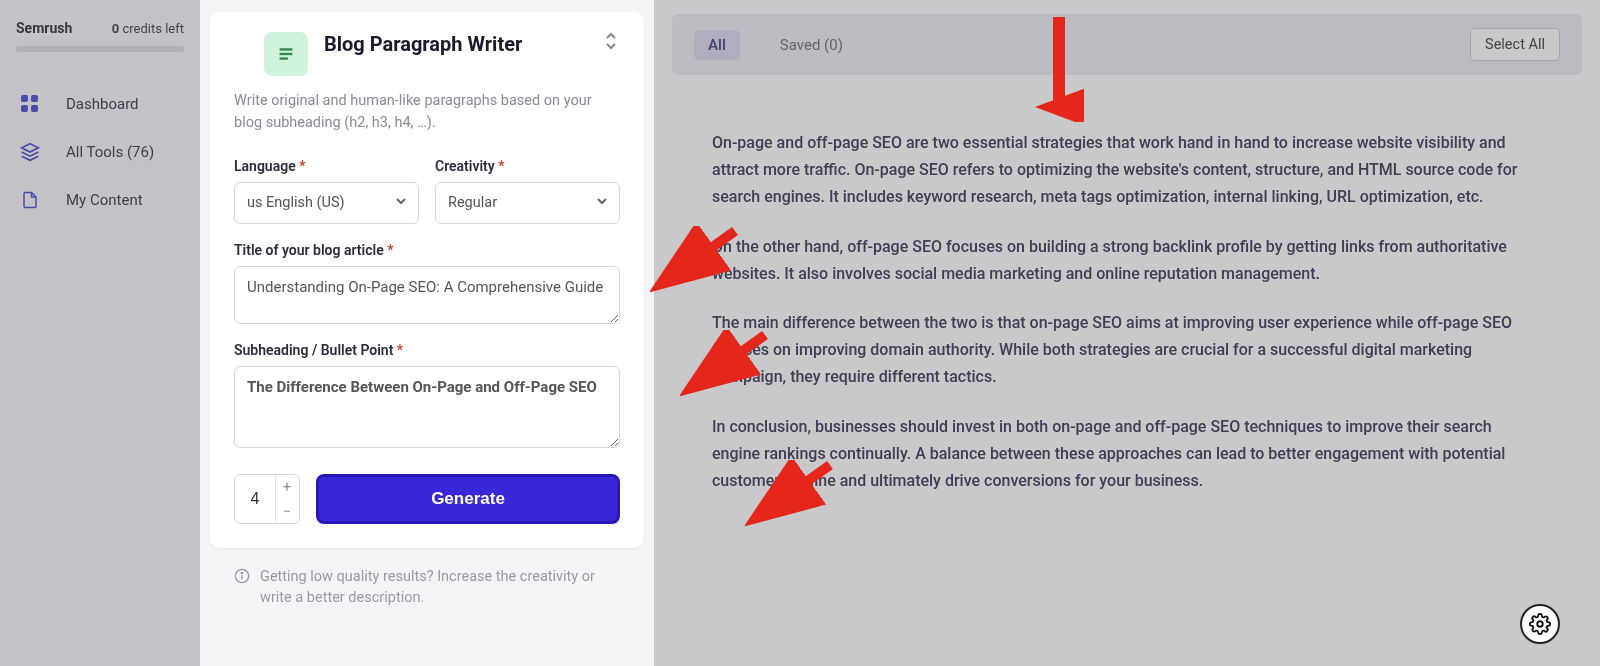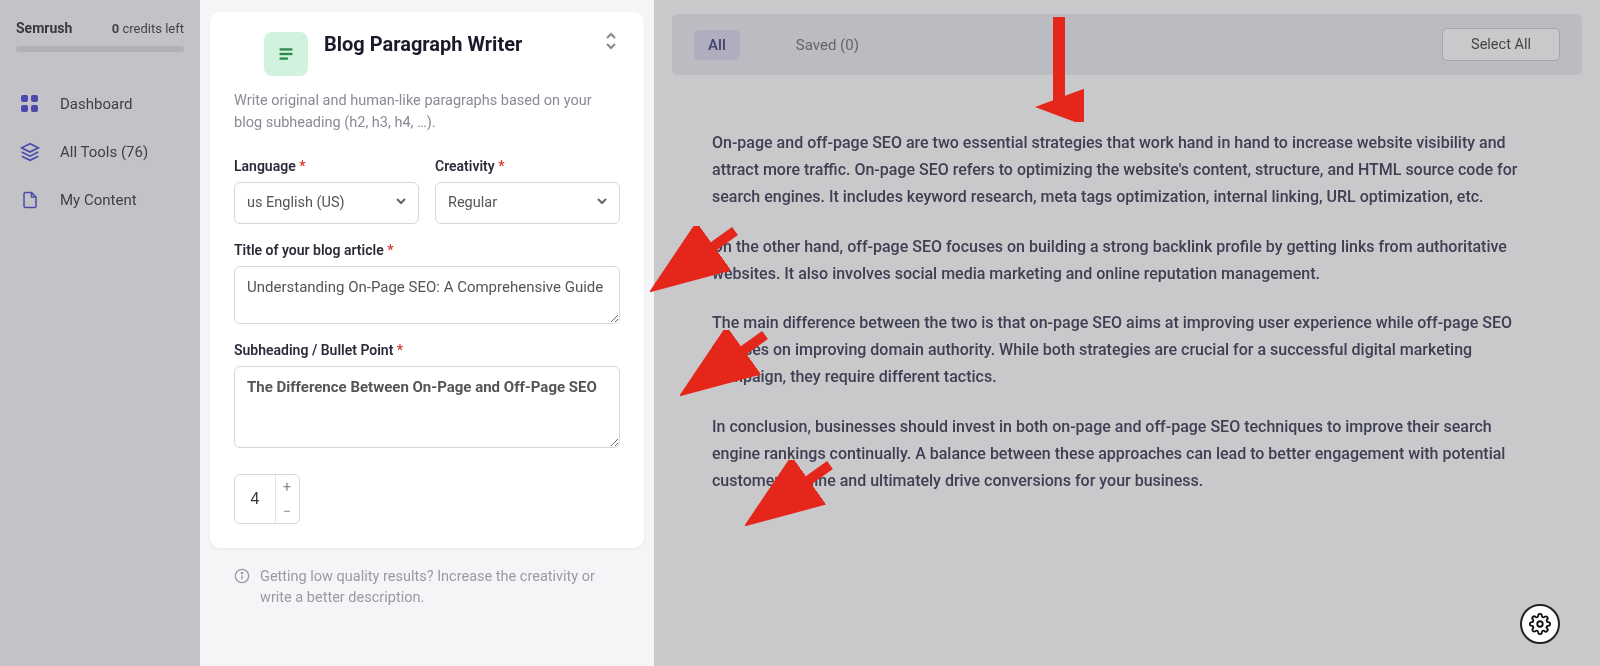--- a/index.html
+++ b/index.html
@@ -8,21 +8,21 @@
   .app { display: flex; width: 100%; height: 100%; position: relative; }
   
   
   .sidebar { width: 200px; background: #f5f5f7; padding: 10px 0; display: flex; flex-direction: column; position: relative; }
   .sb-head { display: flex; justify-content: space-between; align-items: center; padding: 10px 16px 6px; font-size: 14px; }
   .sb-brand { font-weight: 700; color: #222; }
   .sb-credits { font-size: 13px; color: #333; }
   .sb-credits b { font-weight: 700; }
   .sb-progress { height: 6px; margin: 4px 16px 30px; background: #d9d9df; border-radius: 3px; }
   .sb-nav { display: flex; flex-direction: column; gap: 4px; padding: 0 10px; }
-  .sb-item { display: flex; align-items: center; gap: 20px; padding: 12px 10px; border-radius: 6px; font-size: 15px; color: #2b2b3a; cursor: pointer; }
+  .sb-item { display: flex; align-items: center; gap: 26px; padding: 12px 10px; border-radius: 6px; font-size: 15px; color: #2b2b3a; cursor: pointer; }
   .sb-item .ic { width: 20px; height: 20px; display: flex; align-items: center; justify-content: center; color: #3d3dcf; }
   
   
   .panel { width: 454px; background: #f5f5f7; padding: 12px 0 0; position: relative; z-index: 10; display: flex; flex-direction: column; }
   .card { background: #fff; border-radius: 10px; margin: 0 10px; padding: 20px 24px 24px; box-shadow: 0 1px 3px rgba(0,0,0,0.06); }
   .card-head { display: flex; gap: 16px; position: relative; margin-left: 30px; }
   .tool-icon { width: 44px; height: 44px; border-radius: 8px; background: #d1f2dd; display: flex; align-items: center; justify-content: center; color: #2a8a4a; }
   .tool-title { font-size: 20px; font-weight: 700; color: #1a1a2b; flex: 1; }
   .sort-ic { color: #888; width: 16px; }
   .tool-desc { font-size: 14.5px; color: #8a8a96; line-height: 1.5; margin: 14px 0 24px; }
@@ -40,25 +40,25 @@
   .stepper { width: 66px; border: 1px solid #d6d6de; border-radius: 6px; display: flex; align-items: center; position: relative; background: #fff; }
   .stepper input { width: 40px; border: none; text-align: center; font-size: 16px; color: #333; background: transparent; outline: none; }
   .step-btns { display: flex; flex-direction: column; border-left: 1px solid #e2e2e8; }
   .step-btns div { width: 22px; height: 24px; display: flex; align-items: center; justify-content: center; font-size: 14px; color: #888; cursor: pointer; line-height: 1; }
   .gen-btn { flex: 1; background: #3a28d8; border: 3px solid #2918b8; color: #fff; border-radius: 8px; font-size: 17px; font-weight: 600; cursor: pointer; height: 50px; }
   .hint { display: flex; gap: 10px; padding: 18px 34px 0; font-size: 14.5px; color: #9a9aa6; line-height: 1.5; }
   .hint .ic { flex-shrink: 0; margin-top: 2px; }
   
   
   .right { flex: 1; display: flex; flex-direction: column; position: relative; }
-  .toolbar { background: #eceaf0; padding: 14px 22px; display: flex; align-items: center; gap: 26px; border-radius: 6px; margin: 14px 18px 0; }
+  .toolbar { background: #eceaf0; padding: 14px 22px; display: flex; align-items: center; gap: 10px; border-radius: 6px; margin: 14px 18px 0; }
   .tb-all { background: #d7d5ea; color: #3a3a78; font-weight: 600; padding: 6px 14px; border-radius: 5px; font-size: 15px; cursor: pointer; }
   .tb-saved { color: #666; font-size: 15px; cursor: pointer; margin-left: 30px; }
   .tb-spacer { flex: 1; }
-  .tb-select { border: 1px solid #c8c8d0; background: #fff; padding: 7px 28px; border-radius: 5px; font-size: 14.5px; color: #333; cursor: pointer; }
+  .tb-select { border: 1px solid #c8c8d0; background: #fff; padding: 7px 14px; border-radius: 5px; font-size: 14.5px; color: #333; cursor: pointer; }
   .result { background: #fff; margin: 20px 18px 0; border-radius: 6px; padding: 34px 40px; font-size: 16px; line-height: 1.7; color: #2b2b45; font-weight: 500; overflow: auto; height: 560px; }
   .result p { margin-bottom: 22px; }
   .gear { position: absolute; right: 40px; bottom: 22px; width: 40px; height: 40px; border: 2px solid #222; border-radius: 50%; display: flex; align-items: center; justify-content: center; background: #fff; cursor: pointer; z-index: 20; }
   
   
   .arrow { position: absolute; z-index: 30; pointer-events: none; }
   .arrow svg { display: block; }
 </style>
 </head>
 <body>
@@ -158,20 +158,21 @@
       </div>
 
       <div class="gen-row">
         <div class="stepper">
           <input value="4" style="">
           <div class="step-btns">
             <div>+</div>
             <div>−</div>
           </div>
         </div>
+        <button class="gen-btn">Generate</button>
       </div>
     </div>
 
     <div class="hint">
       <span class="ic">
         <svg width="16" height="16" viewBox="0 0 24 24" fill="none" stroke="#9a9aa6" stroke-width="2">
             <circle cx="12" cy="12" r="10"></circle>
             <line x1="12" y1="11" x2="12" y2="17"></line>
             <circle cx="12" cy="7.5" r="1" fill="#9a9aa6"></circle>
           </svg>

